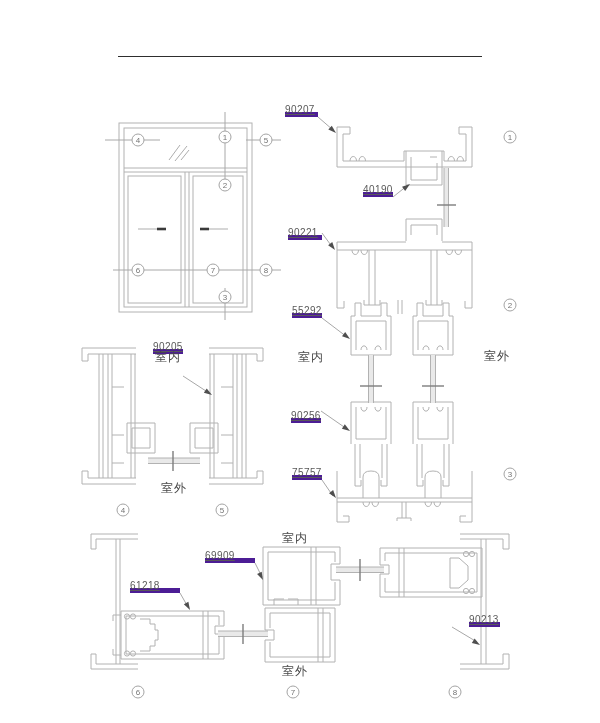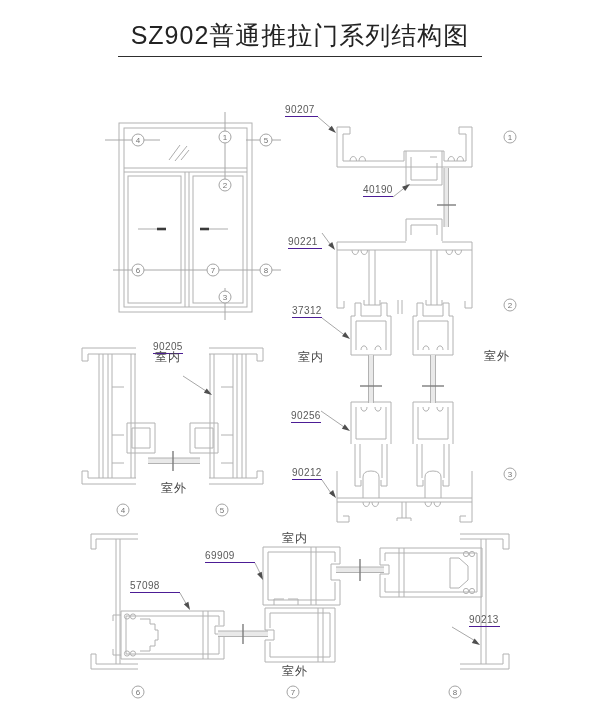--- a/index.html
+++ b/index.html
@@ -17,30 +17,29 @@
   #linework .leader{stroke:#a8a8a8;}
   #linework .arrow{fill:#4f4f4f;stroke:none;}
   #linework .darkseg{stroke:#3a3a3a;stroke-width:2.6;}
   #linework .thin{stroke:#adadad;}
   .circ{position:absolute;width:13px;height:13px;box-sizing:border-box;
       border:1px solid #a4a4a4;border-radius:50%;background:#fff;
       color:#747474;font-size:8px;line-height:11px;text-align:center;
       transform:translate(-50%,-50%);}
   .plabel{position:absolute;height:13px;box-sizing:border-box;
       font-size:10px;color:#595959;letter-spacing:.4px;
-      border-bottom:1px solid #4c1d95;white-space:nowrap;}
+      border-bottom:5px solid #4c1d95;white-space:nowrap;text-decoration:underline;}
   .rlabel{position:absolute;font-size:12px;color:#474747;letter-spacing:1px;
       transform:translate(-50%,-50%);white-space:nowrap;}
 </style>
 </head>
 <body>
 
 <div id="canvas">
 
-  <div id="page-title">SZ902普通推拉门系列结构图</div>
   <div id="title-underline"></div>
 
   <svg id="linework" width="600" height="723" viewBox="0 0 600 723">
 
     <g>
       <rect x="119" y="123" width="133" height="189"></rect>
       <rect x="124" y="128" width="123" height="179"></rect>
       <path d="M124,168 H247 M124,172 H247"></path>
       <path d="M185,172 V307 M189,172 V307"></path>
       <rect x="128" y="176" width="53" height="127"></rect>
@@ -224,26 +223,26 @@
       <div class="circ" style="left: 510px; top: 137px;">1</div>
       <div class="circ" style="left: 510px; top: 305px;">2</div>
       <div class="circ" style="left: 510px; top: 474px;">3</div>
       <div class="circ" style="left: 123px; top: 510px;">4</div>
       <div class="circ" style="left: 222px; top: 510px;">5</div>
       <div class="circ" style="left: 138px; top: 692px;">6</div>
       <div class="circ" style="left: 293px; top: 692px;">7</div>
       <div class="circ" style="left: 455px; top: 692px;">8</div>
       <div class="plabel" style="left: 285px; top: 104px; width: 33px;">90207</div>
       <div class="plabel" style="left: 363px; top: 184px; width: 30px;">40190</div>
-      <div class="plabel" style="left: 288px; top: 236px; width: 34px;">90221</div>
-      <div class="plabel" style="left: 292px; top: 305px; width: 30px;">37312</div>
+      <div class="plabel" style="left: 288px; top: 227px; width: 34px;">90221</div>
+      <div class="plabel" style="left: 292px; top: 305px; width: 30px;">55292</div>
       <div class="plabel" style="left: 291px; top: 398px; width: 30px; margin-top: 12px;">90256</div>
-      <div class="plabel" style="left: 292px; top: 467px; width: 30px;">90212</div>
+      <div class="plabel" style="left: 292px; top: 467px; width: 30px;">75757</div>
       <div class="plabel" style="left: 153px; top: 341px; width: 30px;">90205</div>
-      <div class="plabel" style="left: 130px; top: 580px; width: 50px;">57098</div>
+      <div class="plabel" style="left: 130px; top: 580px; width: 50px;">61218</div>
       <div class="plabel" style="left: 205px; top: 550px; width: 50px;">69909</div>
       <div class="plabel" style="left: 421px; top: 614px; width: 31px; margin-left: 48px;">90213</div>
       <div class="rlabel" style="left: 311px; top: 357px;">室内</div>
       <div class="rlabel" style="left: 497px; top: 356px;">室外</div>
       <div class="rlabel" style="left: 168px; top: 357px;">室内</div>
       <div class="rlabel" style="left: 174px; top: 488px;">室外</div>
       <div class="rlabel" style="left: 295px; top: 538px;">室内</div>
       <div class="rlabel" style="left: 295px; top: 671px;">室外</div>
     </div>
 </div>

